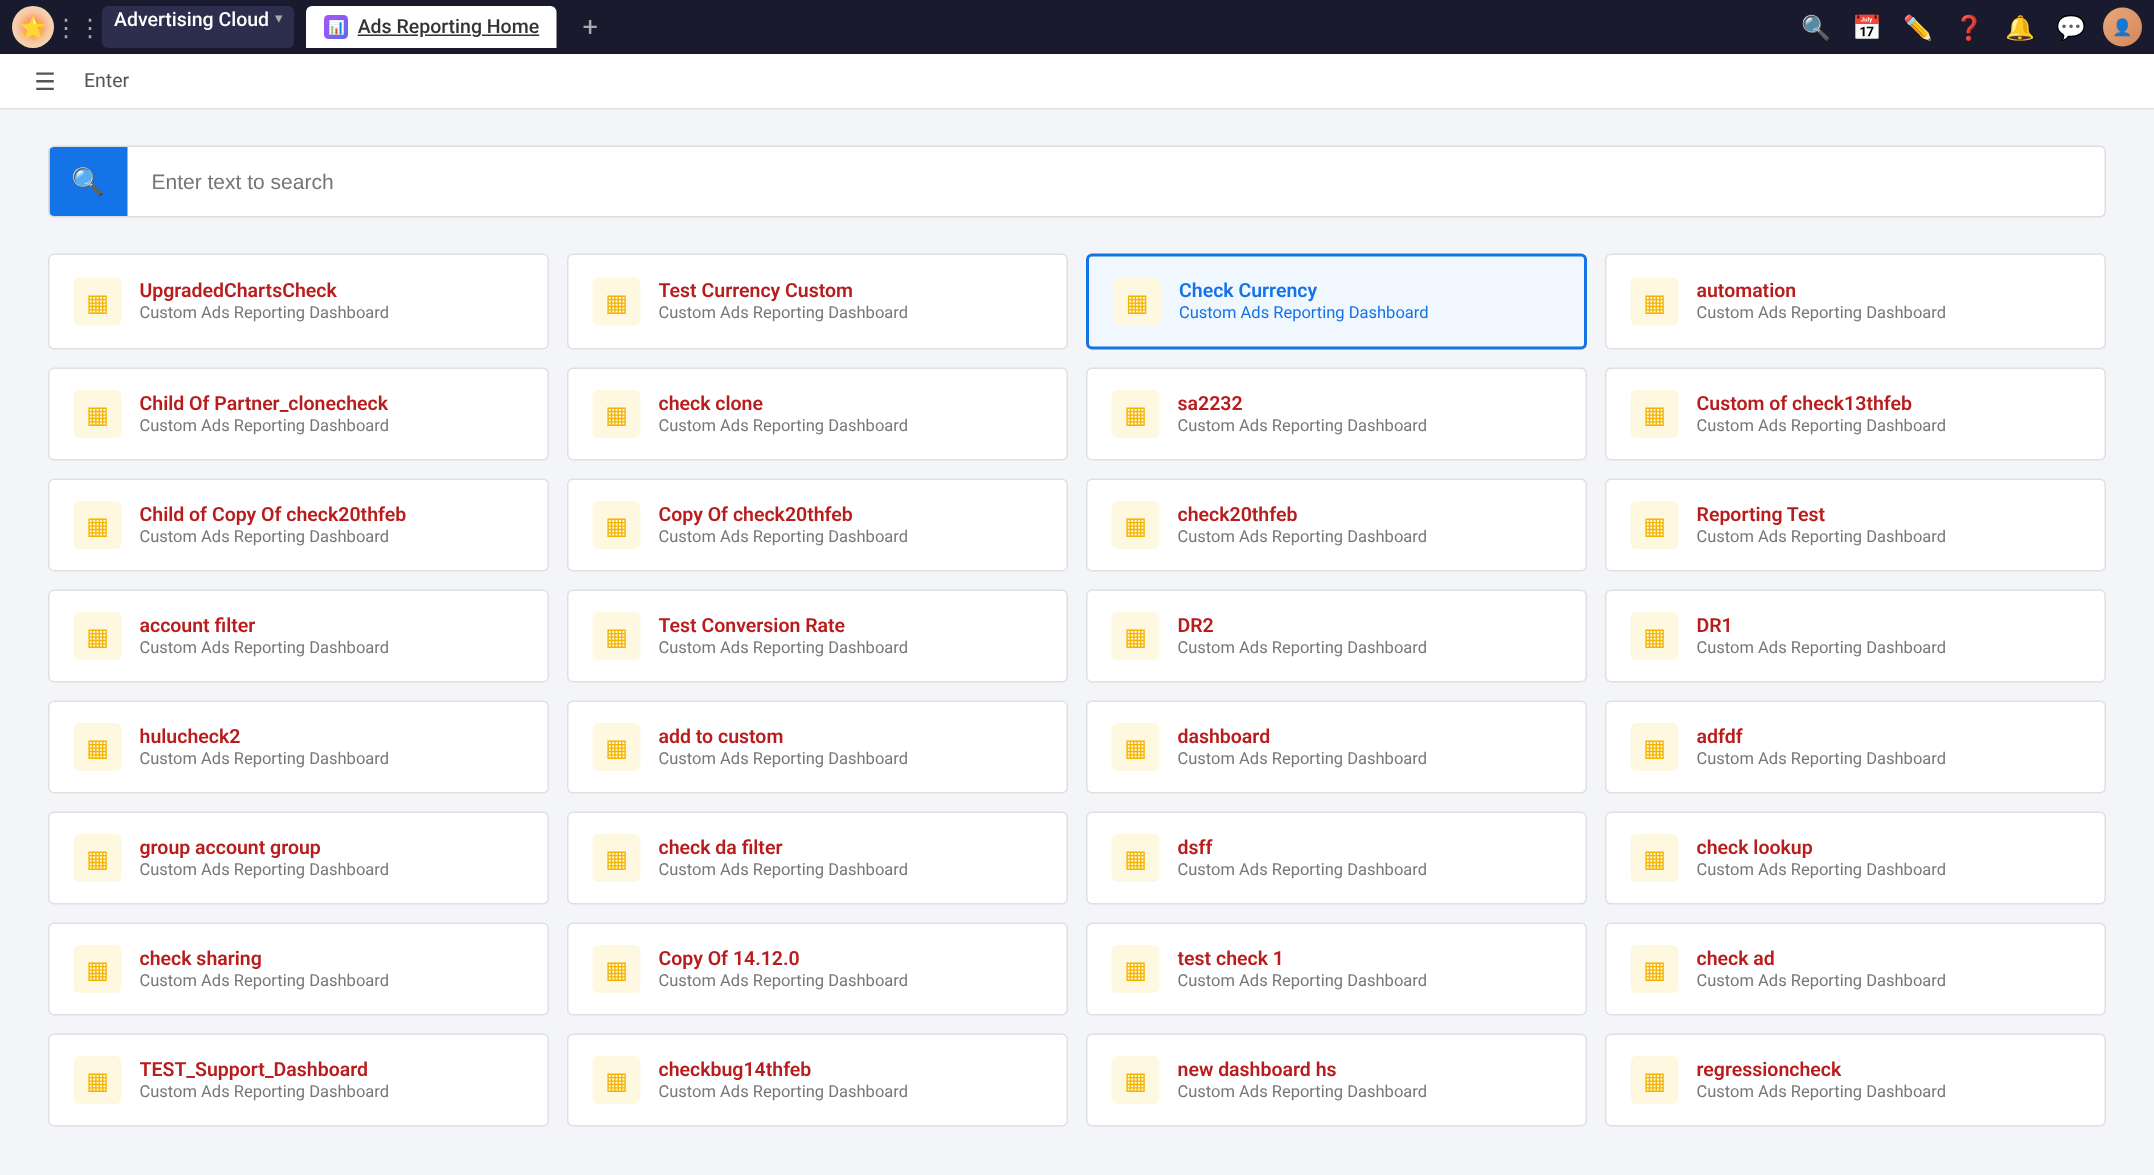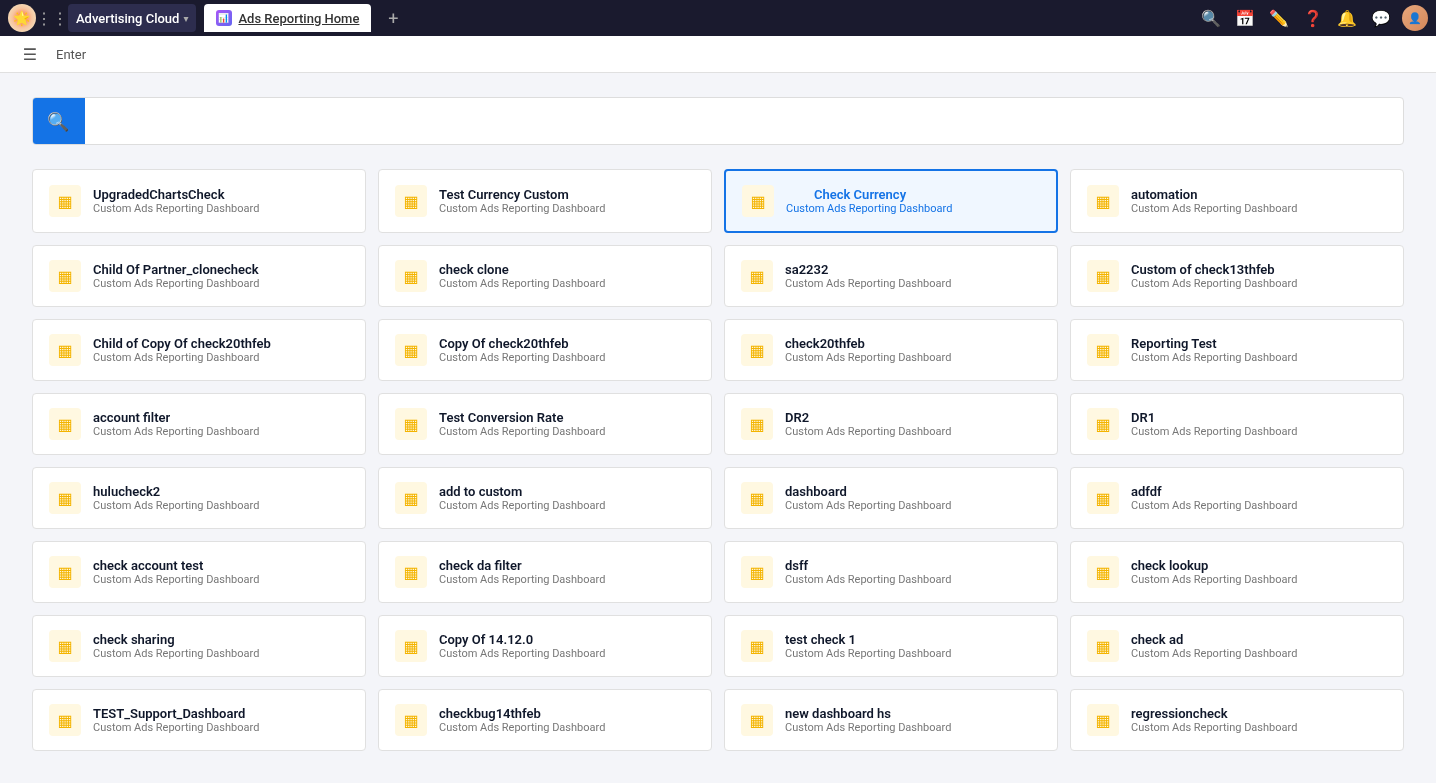--- a/index.html
+++ b/index.html
@@ -21,21 +21,21 @@
       display: flex; align-items: center; justify-content: center;
       font-size: 14px; flex-shrink: 0;
     }
     .topnav-apps-icon {
       width: 24px; height: 24px;
       display: flex; align-items: center; justify-content: center;
       cursor: pointer; color: #aaa; font-size: 16px;
       flex-shrink: 0;
     }
     .topnav-brand {
-      display: flex; align-items: center; gap: 4px;
+      display: flex; gap: 4px;
       background: #2d2d4e;
       border-radius: 4px;
       padding: 2px 8px;
       cursor: pointer;
       height: 28px;
     }
     .topnav-brand-text {
       color: #fff; font-size: 13px; font-weight: 500;
     }
     .topnav-brand-chevron {
@@ -156,24 +156,24 @@
       width: 32px; height: 32px;
       background: #fff8e1;
       border-radius: 4px;
       display: flex; align-items: center; justify-content: center;
       flex-shrink: 0;
     }
     .card-icon { color: #f4b400; font-size: 16px; }
     .card-info { overflow: hidden; }
     .card-title {
       font-size: 13px; font-weight: 600;
-      color: #0f172a;
+      color: #b91c1c;
       white-space: nowrap; overflow: hidden; text-overflow: ellipsis;
     }
-    .card.selected .card-title { color: #1473e6; margin-left: 28px; }
+    .card.selected .card-title { color: #1473e6; }
     .card-subtitle {
       font-size: 11px; color: #777;
       white-space: nowrap; overflow: hidden; text-overflow: ellipsis;
     }
     .card.selected .card-subtitle { color: #1473e6; }
   </style>
 </head>
 <body>
 
 <nav class="topnav">
@@ -204,20 +204,21 @@
   <div class="hamburger">☰</div>
   <span>Enter</span>
 </div>
 
 <div class="main-content">
 
   <div class="search-container">
     <div class="search-btn">
       <span class="search-btn-icon">🔍</span>
     </div>
+    <input class="search-input" type="text" placeholder="Enter text to search" style="">
   </div>
 
   <div class="grid" id="cards-grid">
   <div class="card">
     <div class="card-icon-wrap">
       <span class="card-icon">▦</span>
     </div>
     <div class="card-info">
       <div class="card-title">UpgradedChartsCheck</div>
       <div class="card-subtitle">Custom Ads Reporting Dashboard</div>
@@ -392,21 +393,21 @@
     <div class="card-info">
       <div class="card-title">adfdf</div>
       <div class="card-subtitle">Custom Ads Reporting Dashboard</div>
     </div>
   </div>
       <div class="card">
     <div class="card-icon-wrap">
       <span class="card-icon">▦</span>
     </div>
     <div class="card-info">
-      <div class="card-title">check account test</div>
+      <div class="card-title">group account group</div>
       <div class="card-subtitle">Custom Ads Reporting Dashboard</div>
     </div>
   </div>
       <div class="card">
     <div class="card-icon-wrap">
       <span class="card-icon">▦</span>
     </div>
     <div class="card-info">
       <div class="card-title">check da filter</div>
       <div class="card-subtitle">Custom Ads Reporting Dashboard</div>

